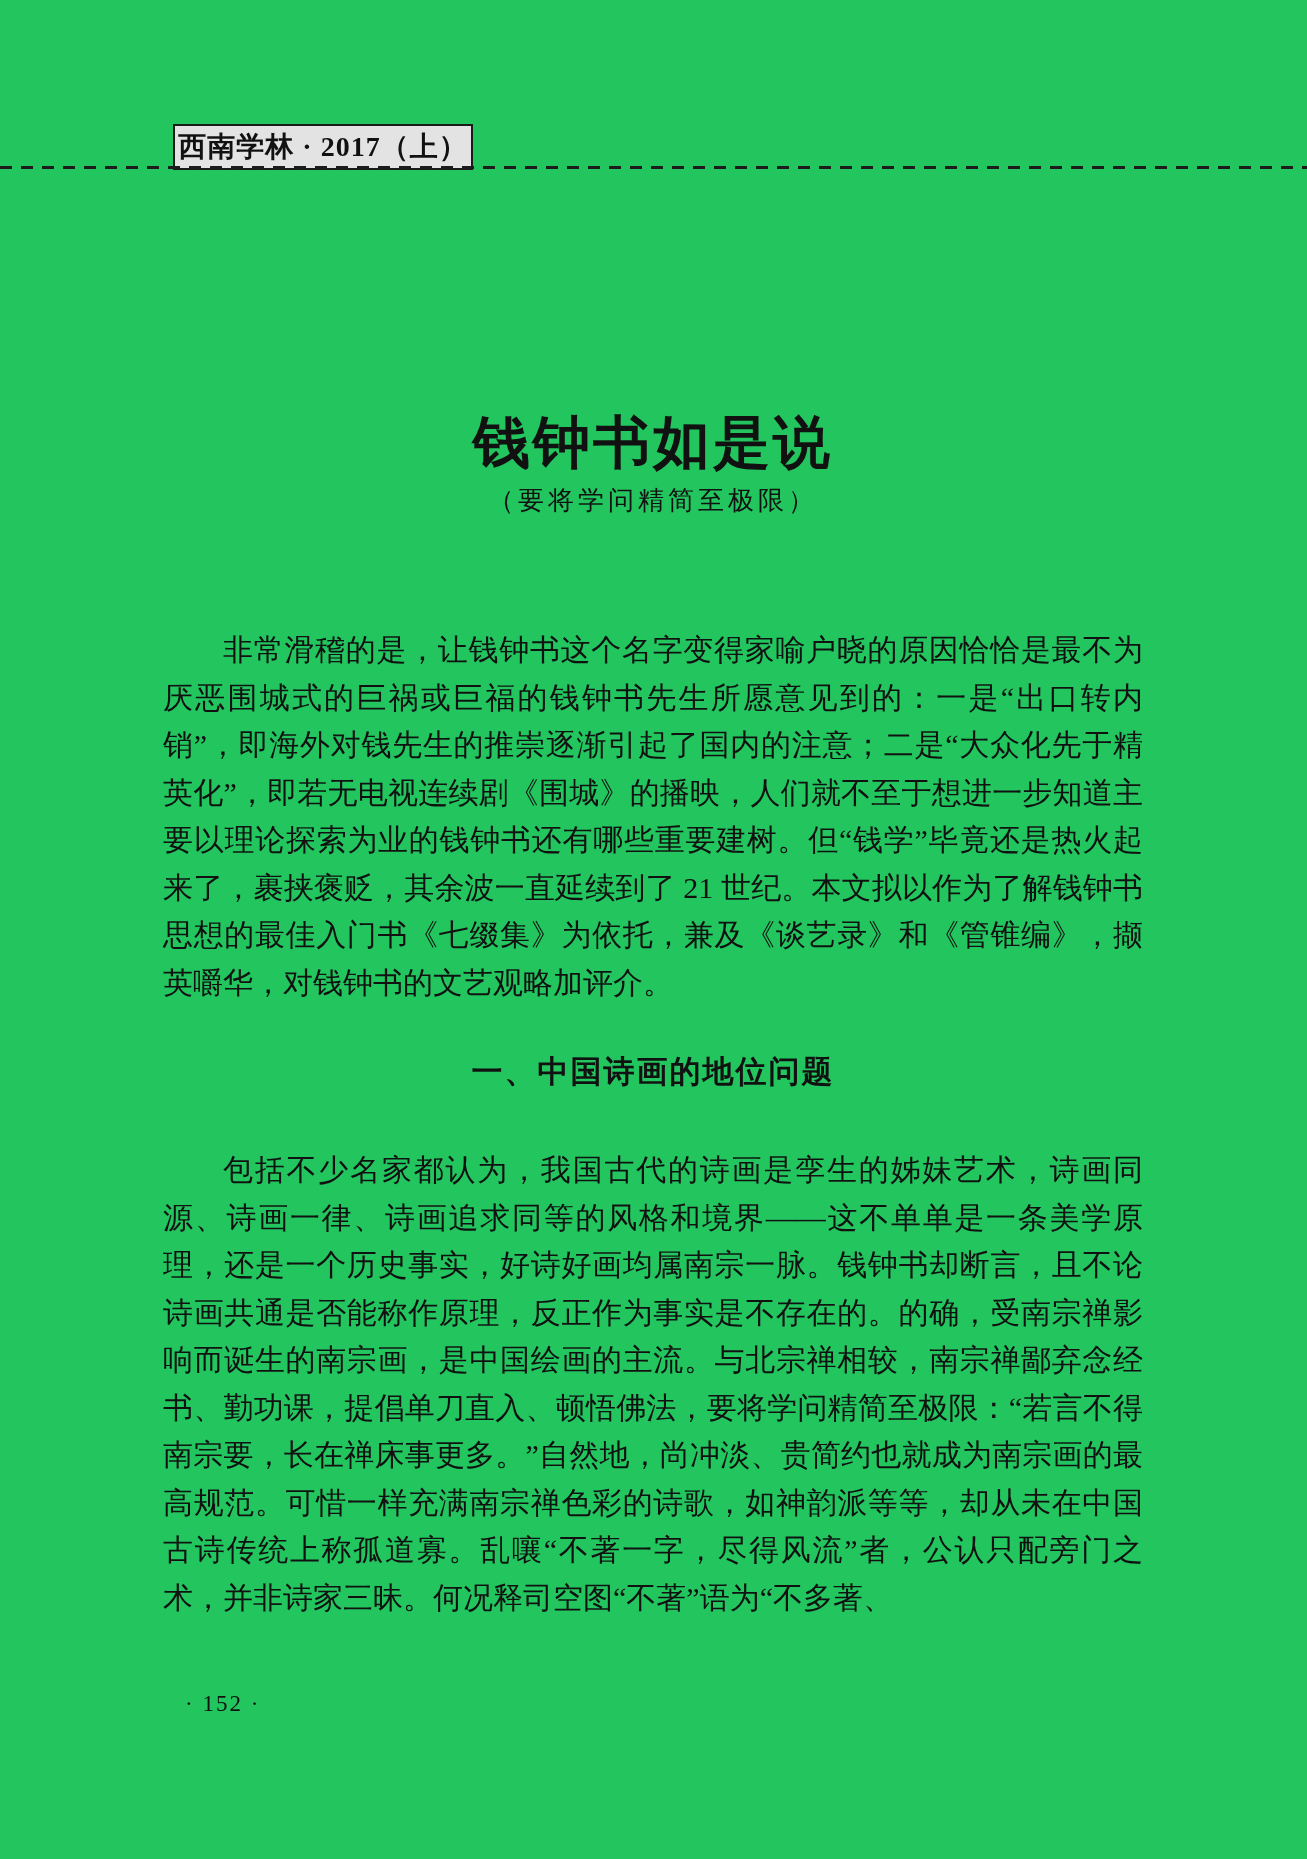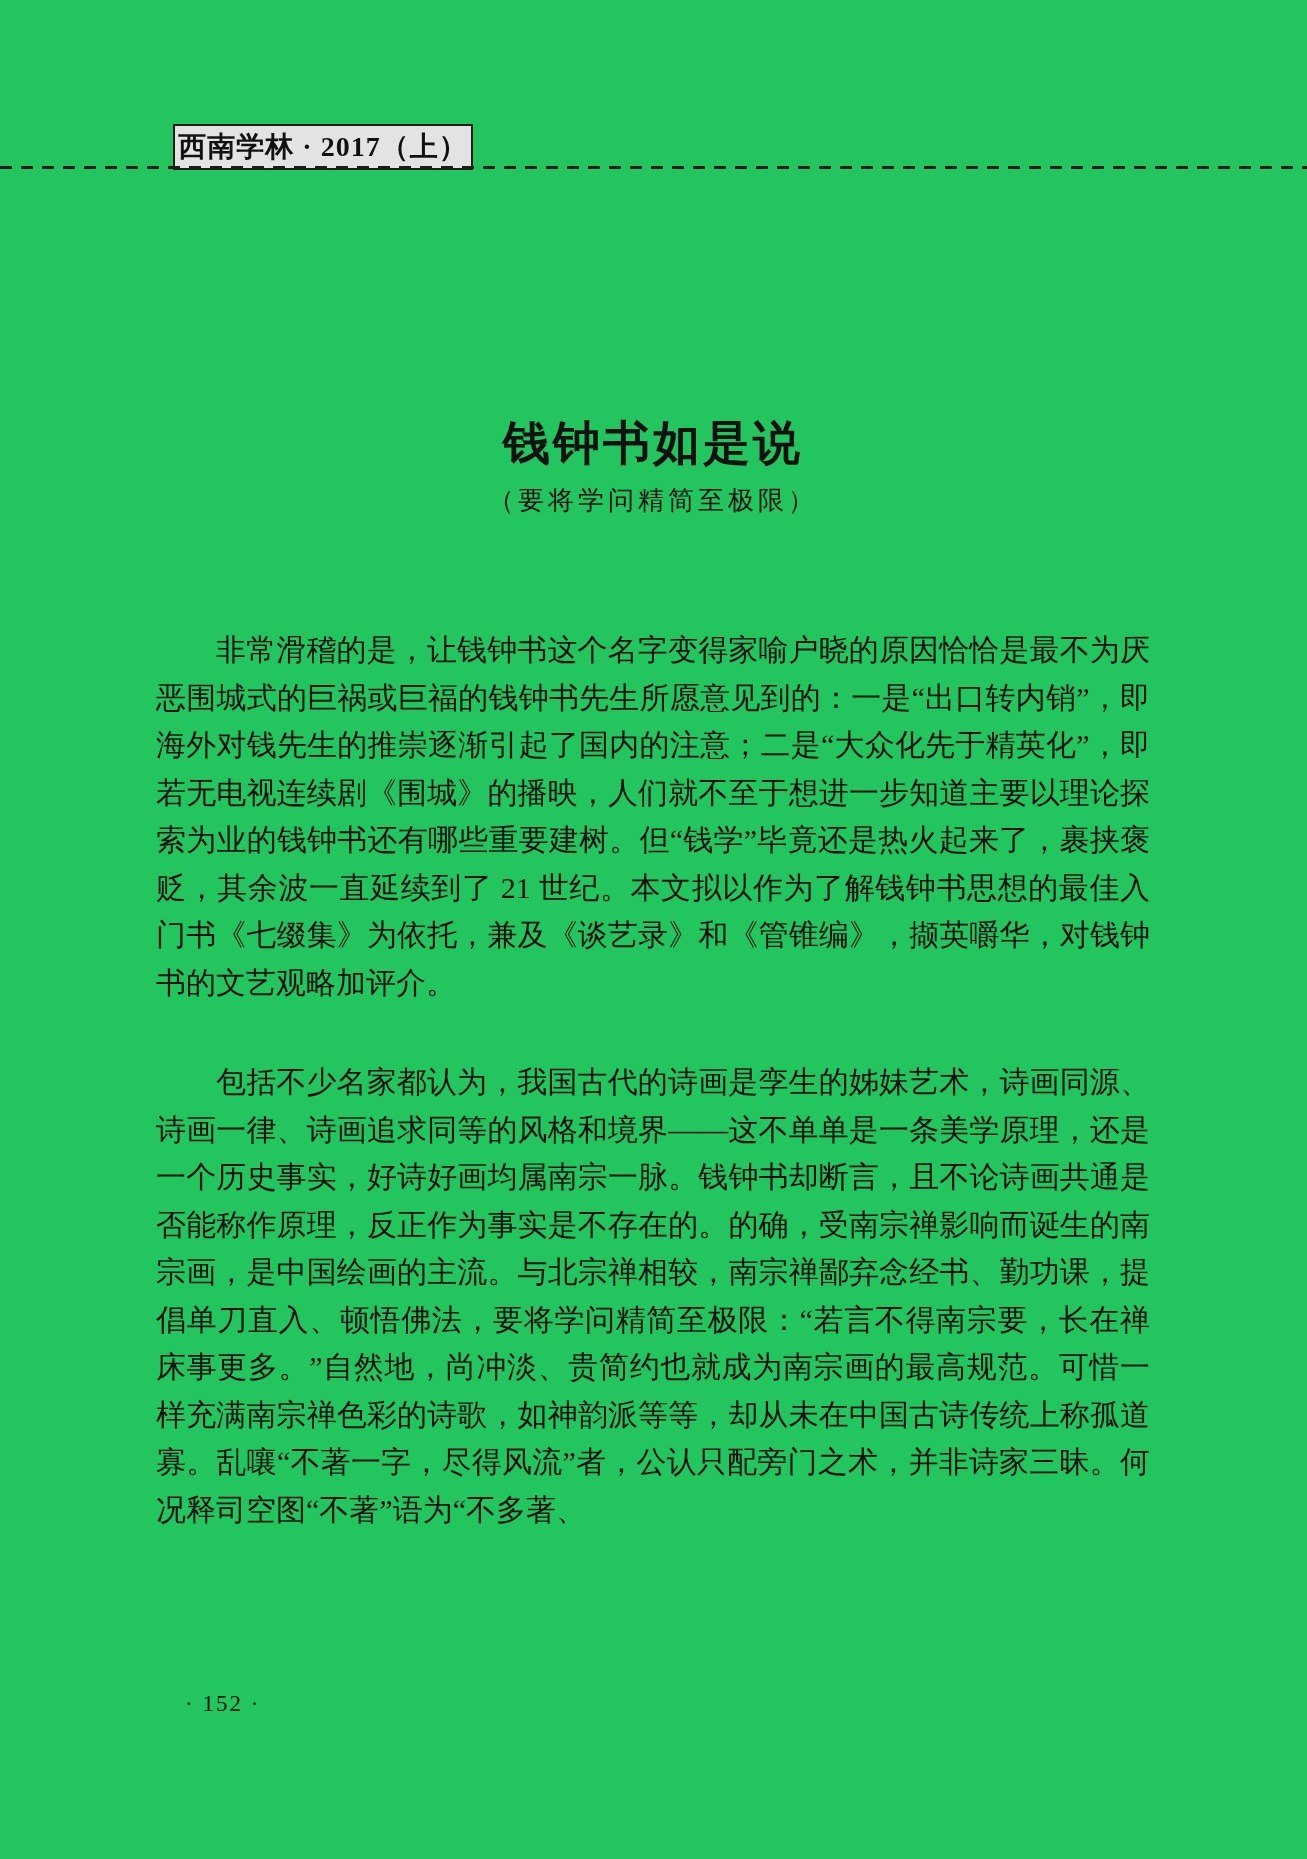--- a/index.html
+++ b/index.html
@@ -48,21 +48,21 @@
   }
   .content {
     position: absolute;
     left: 152px;
     top: 0;
     width: 1002px;
   }
   .article-title {
     margin-top: 413px;
     text-align: center;
-    font-size: 47px;
+    font-size: 57px;
     font-weight: bold;
     line-height: 60px;
     letter-spacing: 3px;
   }
   .article-author {
     margin-top: 68px;
     text-align: center;
     font-size: 29px;
     line-height: 40px;
     letter-spacing: 9px;
@@ -72,21 +72,21 @@
     text-align: center;
     font-size: 26px;
     line-height: 40px;
     letter-spacing: 4px;
   }
   .body-para {
     font-size: 30px;
     line-height: 47.5px;
     text-align: justify;
     text-indent: 2em;
-    margin: 4px;
+    margin: 11px;
   }
   .intro-para {
     margin-top: 105px;
   }
   .section-heading {
     margin-top: 44px;
     text-align: center;
     font-family: "Liberation Sans", "DejaVu Sans", sans-serif;
     font-weight: bold;
     font-size: 31px;
@@ -116,20 +116,21 @@
 
   <div class="content">
 
     <div class="article-title">钱钟书如是说</div>
 
 
     <div class="article-affiliation">（要将学问精简至极限）</div>
 
     <p class="body-para intro-para">非常滑稽的是，让钱钟书这个名字变得家喻户晓的原因恰恰是最不为厌恶围城式的巨祸或巨福的钱钟书先生所愿意见到的：一是“出口转内销”，即海外对钱先生的推崇逐渐引起了国内的注意；二是“大众化先于精英化”，即若无电视连续剧《围城》的播映，人们就不至于想进一步知道主要以理论探索为业的钱钟书还有哪些重要建树。但“钱学”毕竟还是热火起来了，裹挟褒贬，其余波一直延续到了 21 世纪。本文拟以作为了解钱钟书思想的最佳入门书《七缀集》为依托，兼及《谈艺录》和《管锥编》，撷英嚼华，对钱钟书的文艺观略加评介。</p>
 
+    <div class="section-heading">一、中国诗画的地位问题</div>
 
     <p class="body-para section-para">包括不少名家都认为，我国古代的诗画是孪生的姊妹艺术，诗画同源、诗画一律、诗画追求同等的风格和境界——这不单单是一条美学原理，还是一个历史事实，好诗好画均属南宗一脉。钱钟书却断言，且不论诗画共通是否能称作原理，反正作为事实是不存在的。的确，受南宗禅影响而诞生的南宗画，是中国绘画的主流。与北宗禅相较，南宗禅鄙弃念经书、勤功课，提倡单刀直入、顿悟佛法，要将学问精简至极限：“若言不得南宗要，长在禅床事更多。”自然地，尚冲淡、贵简约也就成为南宗画的最高规范。可惜一样充满南宗禅色彩的诗歌，如神韵派等等，却从未在中国古诗传统上称孤道寡。乱嚷“不著一字，尽得风流”者，公认只配旁门之术，并非诗家三昧。何况释司空图“不著”语为“不多著、</p>
 
   </div>
 
   <div class="page-number">· 152 ·</div>
 
 </div>
 
 </body></html>

